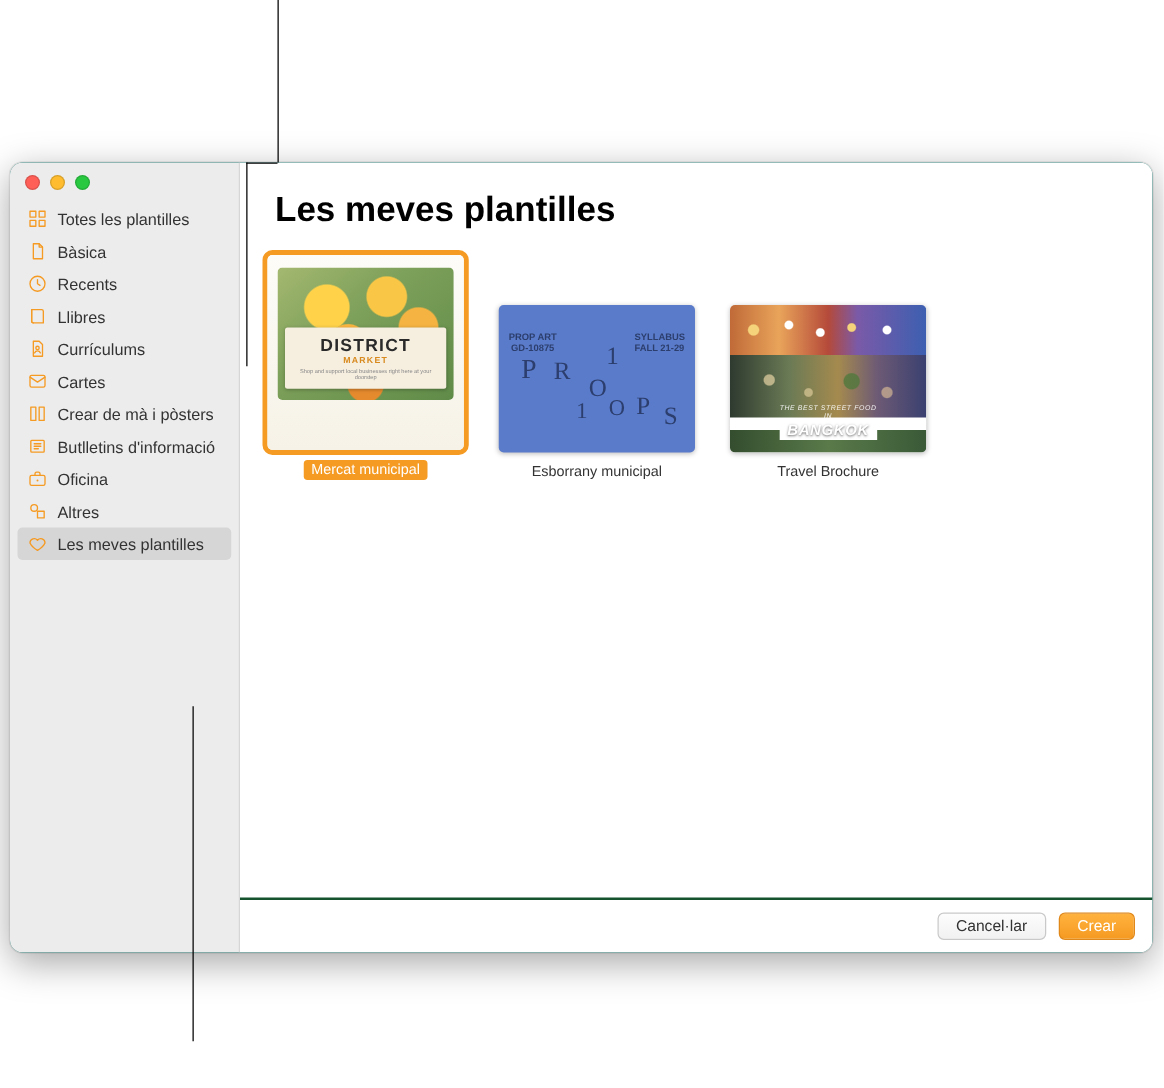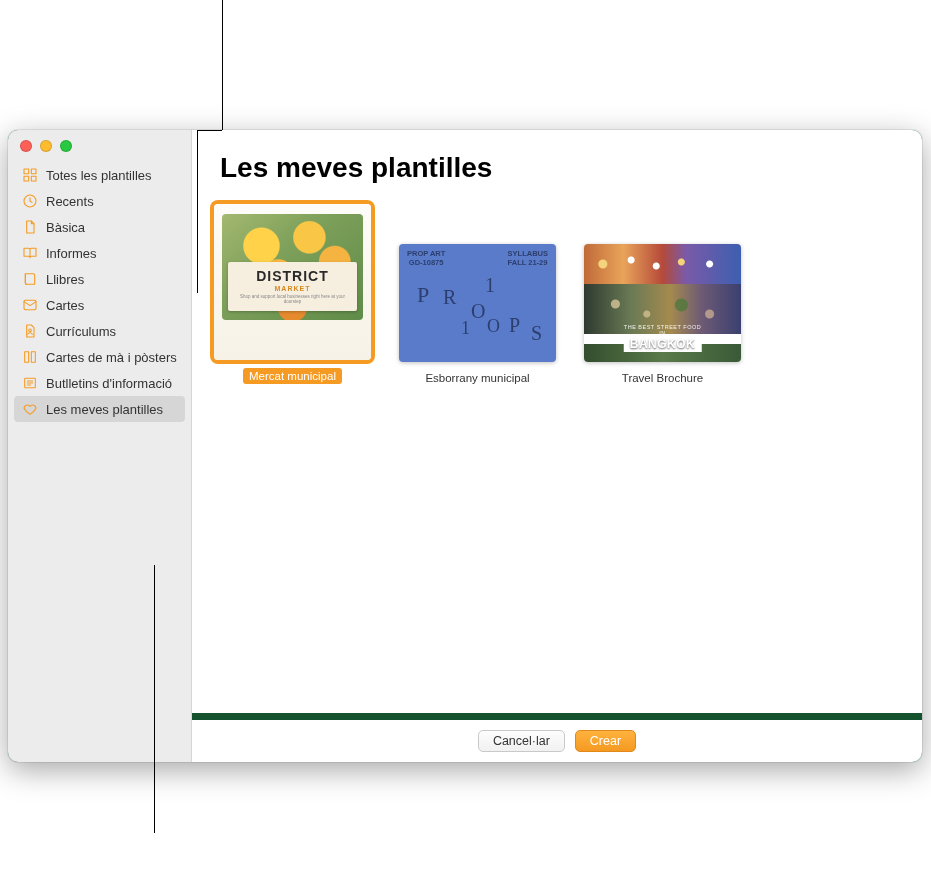--- a/index.html
+++ b/index.html
@@ -170,37 +170,37 @@
     text-align:center;
     border-radius:2px;
     box-shadow:0 1px 3px rgba(0,0,0,0.25);
   }
   .t1 .banner .line1 { font-size:14px; font-weight:800; letter-spacing:1px; color:#2a2a2a; }
   .t1 .banner .line2 { font-size:7px; font-weight:800; letter-spacing:1px; color:#d88a1f; margin-top:1px;}
   .t1 .banner .line3 { font-size:4.5px; color:#888; margin-top:2px; line-height:1.2;}
 
   
   .t2 { background:#5a7bc9; }
-  .t2 .hdr-l,.t2 .hdr-r{ position:absolute; top:6px; font-size:7.5px; font-weight:700; color:#2c3e6d; line-height:1.15;}
+  .t2 .hdr-l,.t2 .hdr-r{ position:absolute; top:22px; font-size:7.5px; font-weight:700; color:#2c3e6d; line-height:1.15;}
   .t2 .hdr-l{ left:8px; }
   .t2 .hdr-r{ right:8px; text-align:left;}
   .t2 .letters span{
     position:absolute; font-family:"Times New Roman",serif; color:#2c3e6d;
   }
   .t2 .lP { left:18px; top:38px; font-size:22px; }
   .t2 .lR { left:44px; top:42px; font-size:20px; }
   .t2 .n1a{ left:86px; top:30px; font-size:20px; }
   .t2 .lO { left:72px; top:56px; font-size:20px; }
   .t2 .n1b{ left:62px; top:74px; font-size:18px; }
   .t2 .lO2{ left:88px; top:72px; font-size:18px; }
   .t2 .lP2{ left:110px; top:70px; font-size:20px; }
   .t2 .lS { left:132px; top:78px; font-size:20px; }
 
   
-  .t3 { background:#fff; }
+  .t3 { background:#fff;font-style:italic; }
   .t3 .top {
     position:absolute; left:0; right:0; top:0; height:40px;
     background: linear-gradient(90deg,#c06a38 0%,#e9a45a 25%,#b54a3a 50%,#7a5aa8 65%,#3d5fb0 100%);
   }
   .t3 .top::after{
     content:""; position:absolute; inset:0;
     background:
       radial-gradient(circle at 12% 50%, #f4d37a 0 4px, transparent 5px),
       radial-gradient(circle at 30% 40%, #fff 0 3px, transparent 4px),
       radial-gradient(circle at 46% 55%, #fff 0 3px, transparent 4px),
@@ -229,24 +229,24 @@
   .t3 .badge .main::after{
     content:""; display:inline-block; width:12px; height:1px; background:#fff;
     vertical-align:middle; margin:0 4px;
   }
   .t3 .bot {
     position:absolute; left:0; right:0; bottom:0; height:18px;
     background: linear-gradient(90deg,#334d2e 0%, #5a7a4a 50%, #3a5a38 100%);
   }
 
   .footer {
-    border-top: 7px solid #14532d;
+    border-top: 2px solid #14532d;
     padding: 10px 14px;
     display: flex;
-    justify-content: center;
+    justify-content: flex-end;
     gap: 10px;
   }
   .btn {
     font-size: 12.5px;
     padding: 3px 14px;
     border-radius: 5px;
     border: 1px solid #c9c9c9;
     background: linear-gradient(#fdfdfd,#f1f1f1);
     color:#333;
   }
@@ -281,88 +281,99 @@
               <rect x="14" y="3" width="7" height="7"></rect>
               <rect x="3" y="14" width="7" height="7"></rect>
               <rect x="14" y="14" width="7" height="7"></rect>
             </svg>
           </span>
           <span>Totes les plantilles</span>
         </div>
         <div class="nav-item">
           <span class="nav-icon">
             <svg viewBox="0 0 24 24" stroke="currentColor" fill="none" stroke-width="1.6" stroke-linecap="round" stroke-linejoin="round">
+              <path d="M7 3h7l4 4v14H7z"></path>
+              <path d="M14 3v4h4"></path>
+            </svg>
+          </span>
+          <span>Bàsica</span>
+        </div>
+        <div class="nav-item">
+          <span class="nav-icon">
+            <svg viewBox="0 0 24 24" stroke="currentColor" fill="none" stroke-width="1.6" stroke-linecap="round" stroke-linejoin="round">
               <circle cx="12" cy="12" r="9"></circle>
               <path d="M12 7v5l3 2"></path>
             </svg>
           </span>
           <span>Recents</span>
         </div>
         <div class="nav-item">
           <span class="nav-icon">
             <svg viewBox="0 0 24 24" stroke="currentColor" fill="none" stroke-width="1.6" stroke-linecap="round" stroke-linejoin="round">
-              <path d="M7 3h7l4 4v14H7z"></path>
-              <path d="M14 3v4h4"></path>
-            </svg>
-          </span>
-          <span>Bàsica</span>
-        </div>
-        <div class="nav-item">
-          <span class="nav-icon">
-            <svg viewBox="0 0 24 24" stroke="currentColor" fill="none" stroke-width="1.6" stroke-linecap="round" stroke-linejoin="round">
-              <path d="M3 5h7a2 2 0 0 1 2 2v12a2 2 0 0 0-2-2H3zM21 5h-7a2 2 0 0 0-2 2v12a2 2 0 0 1 2-2h7z"></path>
-            </svg>
-          </span>
-          <span>Informes</span>
-        </div>
-        <div class="nav-item">
-          <span class="nav-icon">
-            <svg viewBox="0 0 24 24" stroke="currentColor" fill="none" stroke-width="1.6" stroke-linecap="round" stroke-linejoin="round">
               <path d="M5 4h12a2 2 0 0 1 2 2v14H7a2 2 0 0 1-2-2z"></path>
               <path d="M5 4v14a2 2 0 0 0 2 2"></path>
             </svg>
           </span>
           <span>Llibres</span>
-        </div>
-        <div class="nav-item">
-          <span class="nav-icon">
-            <svg viewBox="0 0 24 24" stroke="currentColor" fill="none" stroke-width="1.6" stroke-linecap="round" stroke-linejoin="round">
-              <rect x="3" y="5" width="18" height="14" rx="2"></rect>
-              <path d="m3 7 9 6 9-6"></path>
-            </svg>
-          </span>
-          <span>Cartes</span>
         </div>
         <div class="nav-item">
           <span class="nav-icon">
             <svg viewBox="0 0 24 24" stroke="currentColor" fill="none" stroke-width="1.6" stroke-linecap="round" stroke-linejoin="round">
               <path d="M7 3h7l4 4v14H7z"></path>
               <circle cx="12" cy="11" r="2"></circle>
               <path d="M8.5 17c.7-1.7 2-2.5 3.5-2.5s2.8.8 3.5 2.5"></path>
             </svg>
           </span>
           <span>Currículums</span>
         </div>
         <div class="nav-item">
           <span class="nav-icon">
             <svg viewBox="0 0 24 24" stroke="currentColor" fill="none" stroke-width="1.6" stroke-linecap="round" stroke-linejoin="round">
+              <rect x="3" y="5" width="18" height="14" rx="2"></rect>
+              <path d="m3 7 9 6 9-6"></path>
+            </svg>
+          </span>
+          <span>Cartes</span>
+        </div>
+        <div class="nav-item">
+          <span class="nav-icon">
+            <svg viewBox="0 0 24 24" stroke="currentColor" fill="none" stroke-width="1.6" stroke-linecap="round" stroke-linejoin="round">
               <rect x="4" y="4" width="6" height="16"></rect>
               <rect x="14" y="4" width="6" height="16"></rect>
             </svg>
           </span>
-          <span>Cartes de mà i pòsters</span>
+          <span>Crear de mà i pòsters</span>
         </div>
         <div class="nav-item">
           <span class="nav-icon">
             <svg viewBox="0 0 24 24" stroke="currentColor" fill="none" stroke-width="1.6" stroke-linecap="round" stroke-linejoin="round">
               <rect x="4" y="5" width="16" height="14" rx="1"></rect>
               <path d="M8 9h8M8 12h8M8 15h5"></path>
             </svg>
           </span>
           <span>Butlletins d'informació</span>
+        </div>
+        <div class="nav-item">
+          <span class="nav-icon">
+            <svg viewBox="0 0 24 24" stroke="currentColor" fill="none" stroke-width="1.6" stroke-linecap="round" stroke-linejoin="round">
+              <rect x="3" y="8" width="18" height="12" rx="2"></rect>
+              <path d="M9 8V6a2 2 0 0 1 2-2h2a2 2 0 0 1 2 2v2"></path>
+              <circle cx="12" cy="14" r="1.2" fill="currentColor" stroke="none"></circle>
+            </svg>
+          </span>
+          <span>Oficina</span>
+        </div>
+        <div class="nav-item">
+          <span class="nav-icon">
+            <svg viewBox="0 0 24 24" stroke="currentColor" fill="none" stroke-width="1.6" stroke-linecap="round" stroke-linejoin="round">
+              <circle cx="8" cy="8" r="4"></circle>
+              <rect x="12" y="12" width="8" height="8"></rect>
+            </svg>
+          </span>
+          <span>Altres</span>
         </div>
         <div class="nav-item selected">
           <span class="nav-icon">
             <svg viewBox="0 0 24 24" stroke="currentColor" fill="none" stroke-width="1.6" stroke-linecap="round" stroke-linejoin="round">
               <path d="M12 20s-7-4.5-9-9a5 5 0 0 1 9-3 5 5 0 0 1 9 3c-2 4.5-9 9-9 9z"></path>
             </svg>
           </span>
           <span>Les meves plantilles</span>
         </div>
       </nav>

